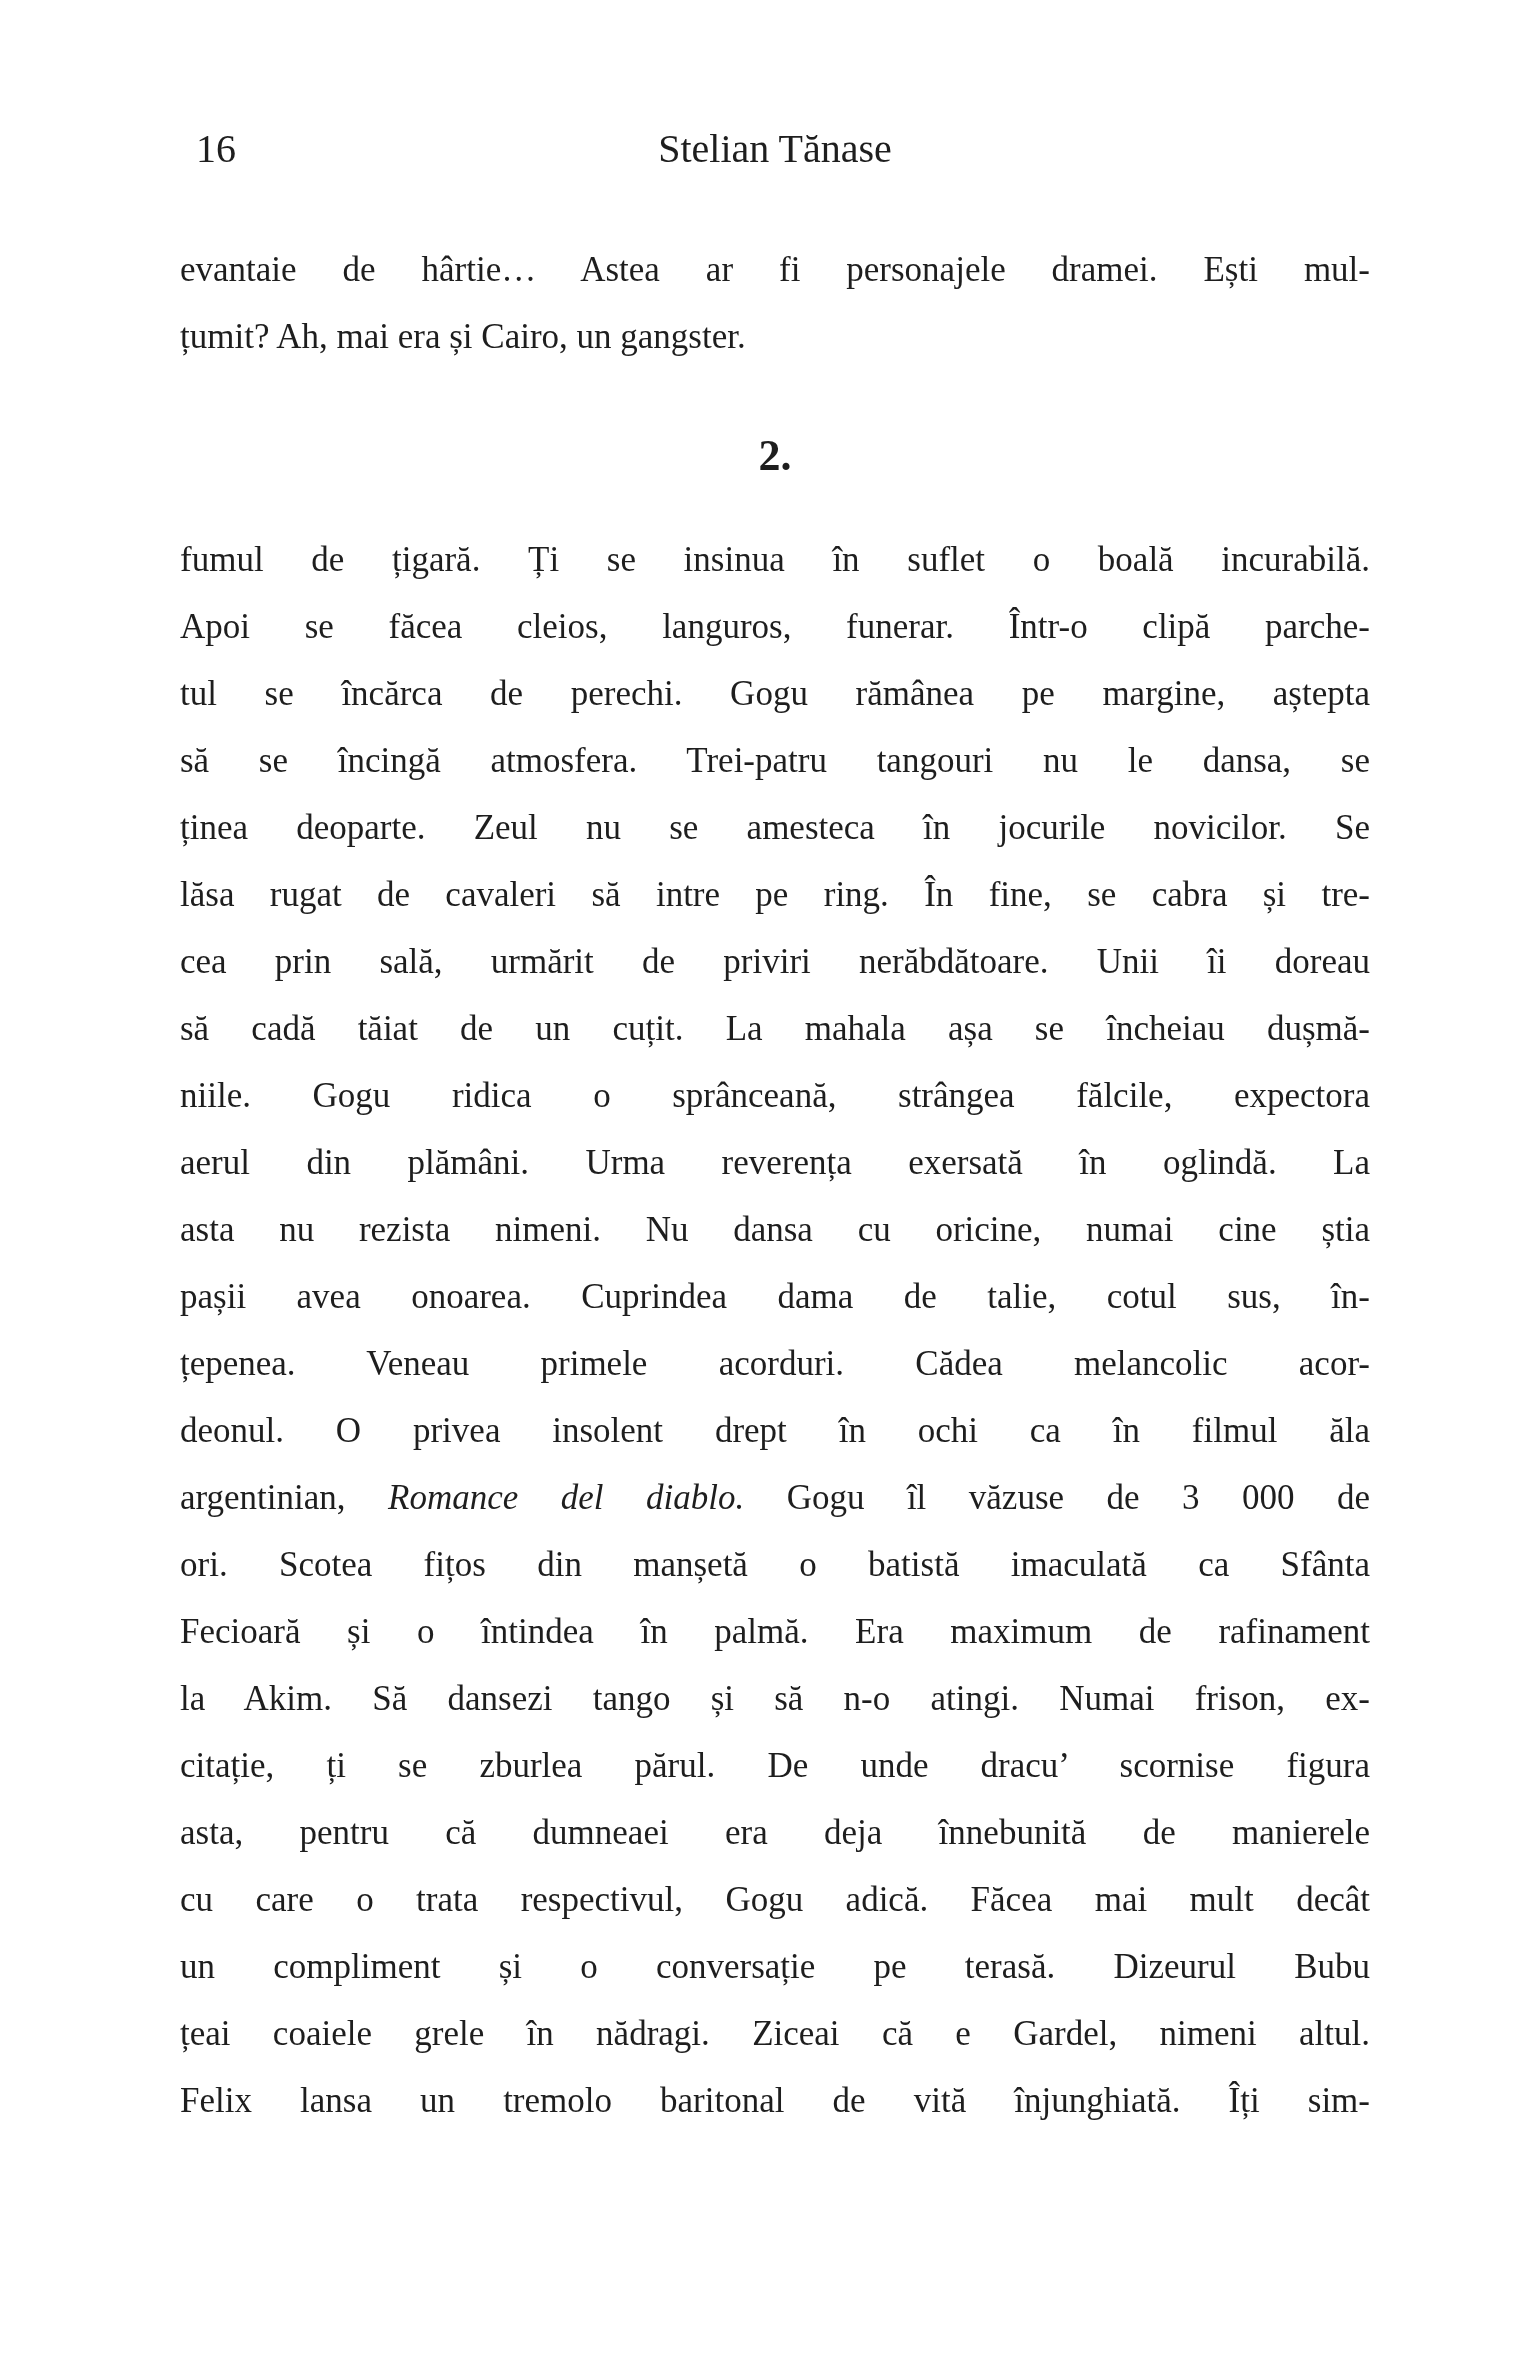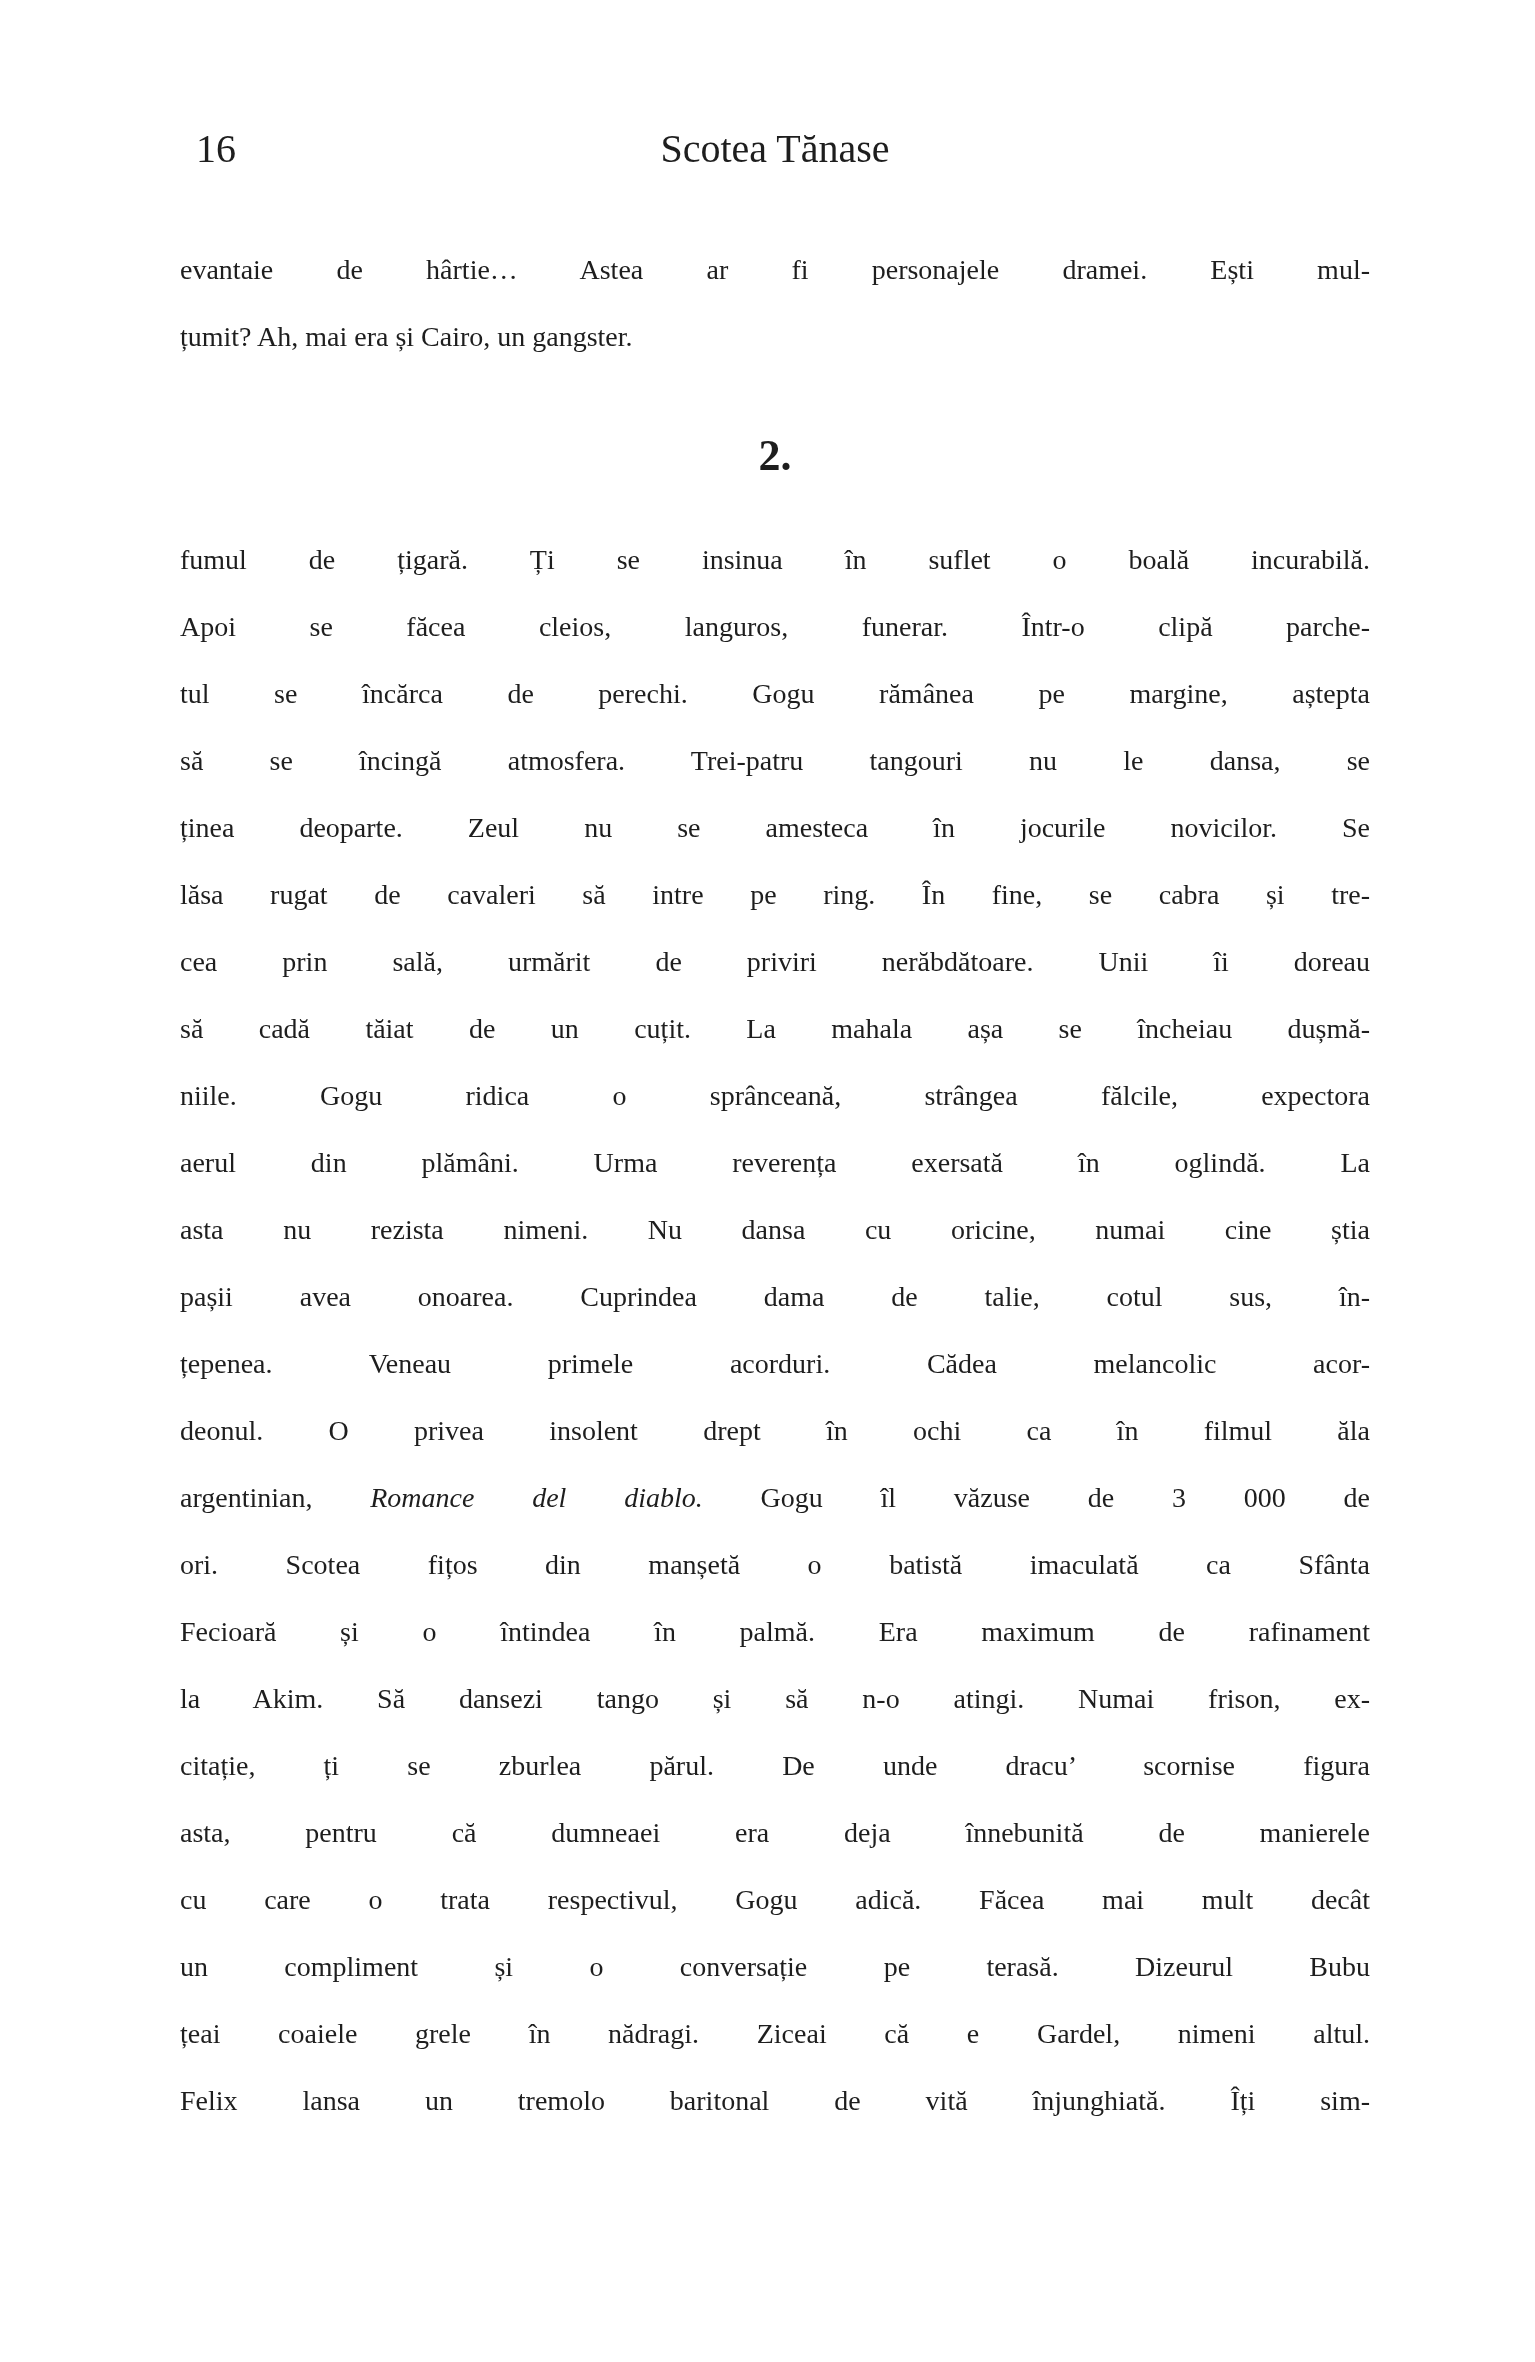--- a/index.html
+++ b/index.html
@@ -28,21 +28,21 @@
     left: 16px;
     top: 0;
   }
   .running-title {
     text-align: center;
   }
   .opening-paragraph {
     margin-top: 63px;
   }
   .line {
-    font-size: 28px;
+    font-size: 35px;
     line-height: 67px;
     height: 67px;
     overflow: hidden;
     text-align: justify;
     text-align-last: justify;
   }
   .line.last {
     text-align-last: left;
   }
   .italic { font-style: italic; margin-top: 16px; }
@@ -54,21 +54,21 @@
     text-align: center;
   }
 </style>
 </head>
 <body>
 
 <div class="page">
 
   <header class="running-head">
     <span class="page-number">16</span>
-    <div class="running-title">Scotea Tănase</div>
+    <div class="running-title">Stelian Tănase</div>
   </header>
 
   <section class="opening-paragraph">
       <div class="line">evantaie de hârtie… Astea ar fi personajele dramei. Ești mul-</div>
       <div class="line last">țumit? Ah, mai era și Cairo, un gangster.</div>
     </section>
 
   <h2 class="section-heading">2.</h2>
 
   <section class="main-paragraph">

